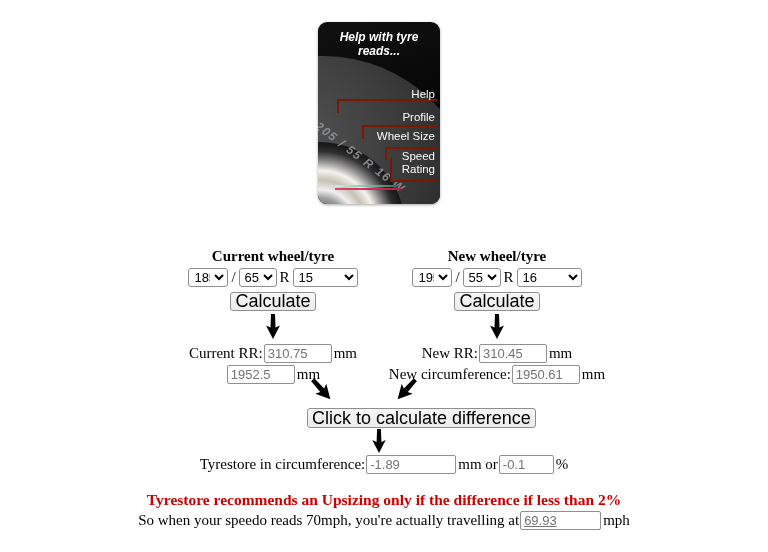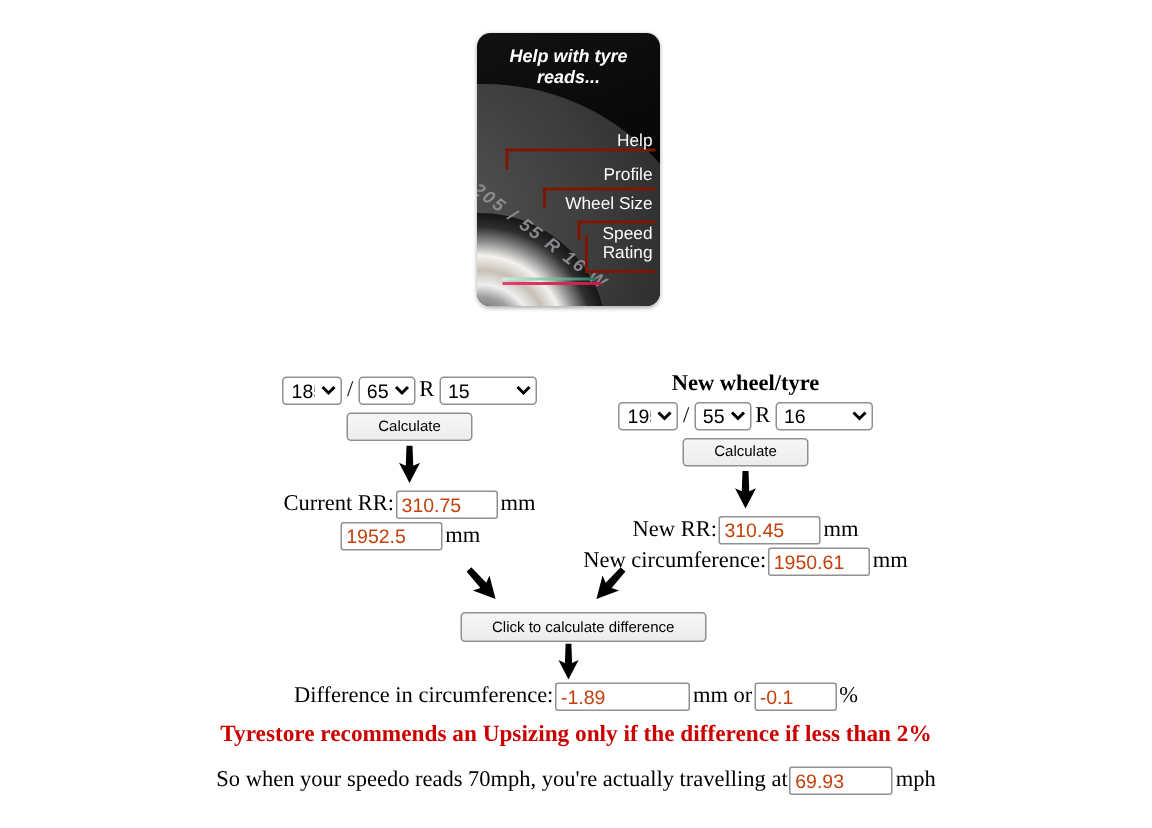--- a/index.html
+++ b/index.html
@@ -125,26 +125,26 @@
     border-radius: 3px;
     background: #fff;
     color: #000;
     padding: 0 1px;
   }
   .sel-w { width: 40px; }
   .sel-p { width: 38px; }
   .sel-r { width: 65px; }
   button {
     font-family: "Liberation Sans", sans-serif;
-    font-size: 10px;
+    font-size: 18px;
     color: #000;
     background: linear-gradient(#f6f6f6, #ececec);
     border: 1px solid #8f8f8f;
     border-radius: 3px;
-    padding: 1px 20px;
+    padding: 1px 4px;
     height: 19px;
     line-height: 15px;
     cursor: pointer;
   }
   .calc-btn { margin-top: 5px; }
   .arrow-slot { margin-top: 3px; height: 25px; }
   .field-row {
     display: flex;
     align-items: center;
     white-space: nowrap;
@@ -152,21 +152,21 @@
     margin-top: 5px;
   }
   .field-row.second { margin-top: 2px; }
   input[type="text"] {
     font-family: "Liberation Sans", sans-serif;
     font-size: 13px;
     height: 19px;
     border: 1px solid #909090;
     border-radius: 2px;
     padding: 2px 3px;
-    color: #c2410c;
+    color: #737373;
     margin: 0 2px 0 1px;
   }
   .inp-val { width: 68px; }
 
   
   .diag-arrow { position: absolute; }
   .diag-left  { left: 313px; top: 376px; transform: rotate(-42deg); }
   .diag-right { left: 398px; top: 376px; transform: rotate(42deg); }
   .diff-btn { position: absolute; left: 307px; top: 408px; height: 20px; }
   .mid-arrow { position: absolute; left: 371px; top: 429px; }
@@ -177,38 +177,38 @@
     display: flex;
     justify-content: center;
     align-items: center;
     font-size: 15px;
     white-space: nowrap;
   }
   .inp-diff-mm { width: 90px; }
   .inp-diff-pct { width: 55px; margin-left: 3px; }
   .warning {
     position: absolute;
-    left: 0; top: 481px;
+    left: 0; top: 491px;
     width: 100%;
     text-align: center;
     font-weight: bold;
     font-size: 15.5px;
     color: #cc0000;
   }
   .speedo-row {
     position: absolute;
     left: 0; top: 511px;
     width: 100%;
     display: flex;
     justify-content: center;
     align-items: center;
     font-size: 15px;
     white-space: nowrap;
   }
-  .inp-speedo { width: 69px; margin-left: 4px; }
+  .inp-speedo { width: 81px; margin-left: 4px; text-decoration: underline; }
   .arrow-svg { display: block; }
 </style>
 </head>
 <body>
 
 <div class="page">
 
   <div class="tyre-card">
     <div class="tyre-circle"></div>
     <div class="rim"></div>
@@ -221,20 +221,21 @@
     <div class="stripe-red"></div>
     <div class="help-title">Help with tyre reads...</div>
     <div class="tyre-label lbl-width">Help</div>
     <div class="tyre-label lbl-profile">Profile</div>
     <div class="tyre-label lbl-wheelsize">Wheel Size</div>
     <div class="tyre-label lbl-speedrating">Speed
 Rating</div>
   </div>
 
   <div class="col col-current">
+    <div class="col-heading">Current wheel/tyre</div>
     <div class="size-row">
       <select class="sel-w"><option>185</option></select>
       <span>/</span>
       <select class="sel-p"><option>65</option></select>
       <span>R</span>
       <select class="sel-r"><option>15</option></select>
     </div>
     <button class="calc-btn">Calculate</button>
     <div class="arrow-slot">
       <svg class="arrow-svg" width="16" height="25" viewBox="0 0 16 25">
@@ -291,21 +292,21 @@
   </div>
 
   <button class="diff-btn">Click to calculate difference</button>
   <div class="mid-arrow">
     <svg class="arrow-svg" width="16" height="24" viewBox="0 0 16 25">
         <path d="M8 25 L1 11.5 L5.5 13.5 L6 0 L10 0 L10.5 13.5 L15 11.5 Z" fill="#000"></path>
       </svg>
   </div>
 
   <div class="diff-row">
-    <span>Difference in circumference:</span>
+    <span>Tyrestore in circumference:</span>
     <input type="text" class="inp-diff-mm" value="-1.89" style="">
     <span>mm or</span>
     <input type="text" class="inp-diff-pct" value="-0.1" style="">
     <span>%</span>
   </div>
 
   <div class="warning">Tyrestore recommends an Upsizing only if the difference if less than 2%</div>
 
   <div class="speedo-row">
     <span>So when your speedo reads 70mph, you're actually travelling at</span>

